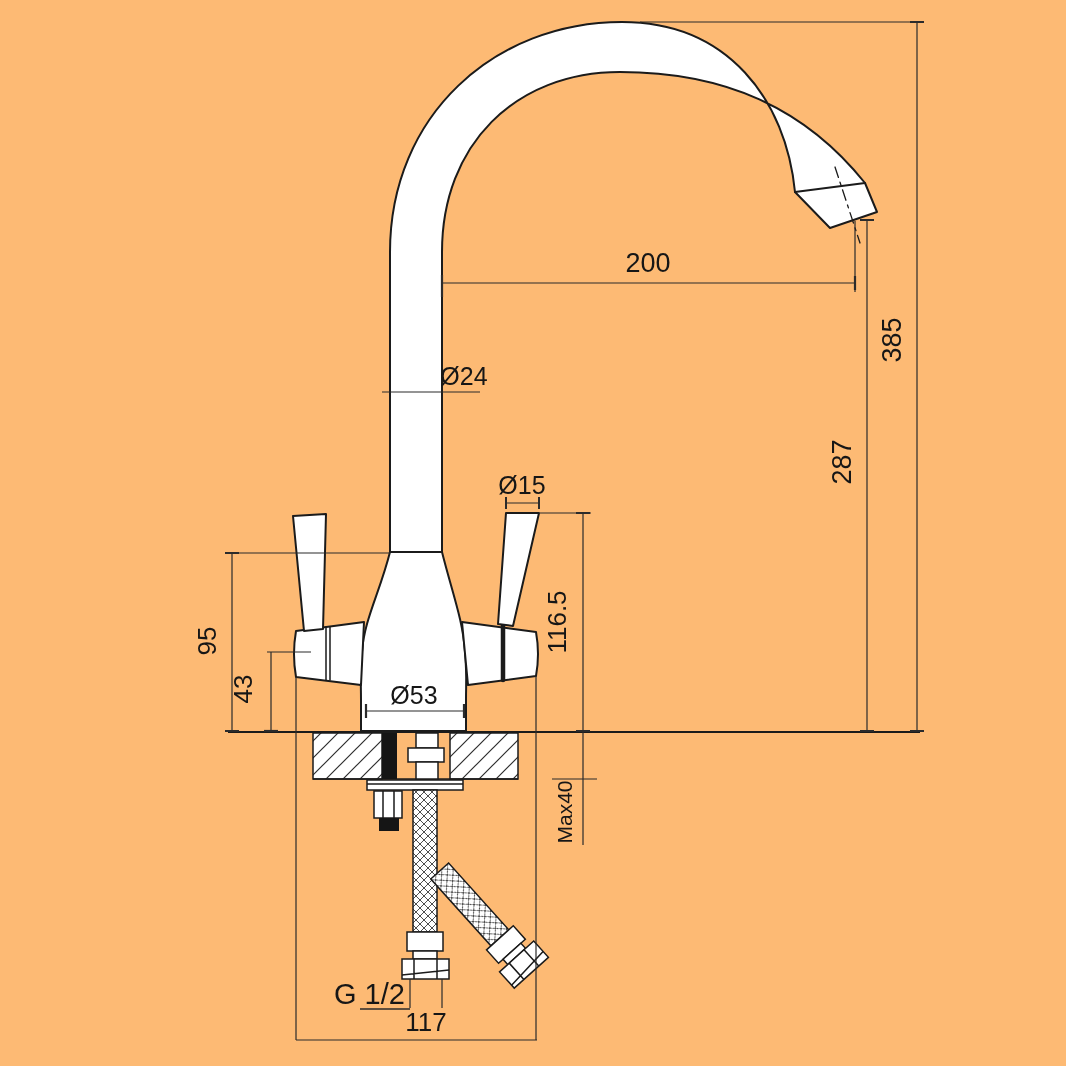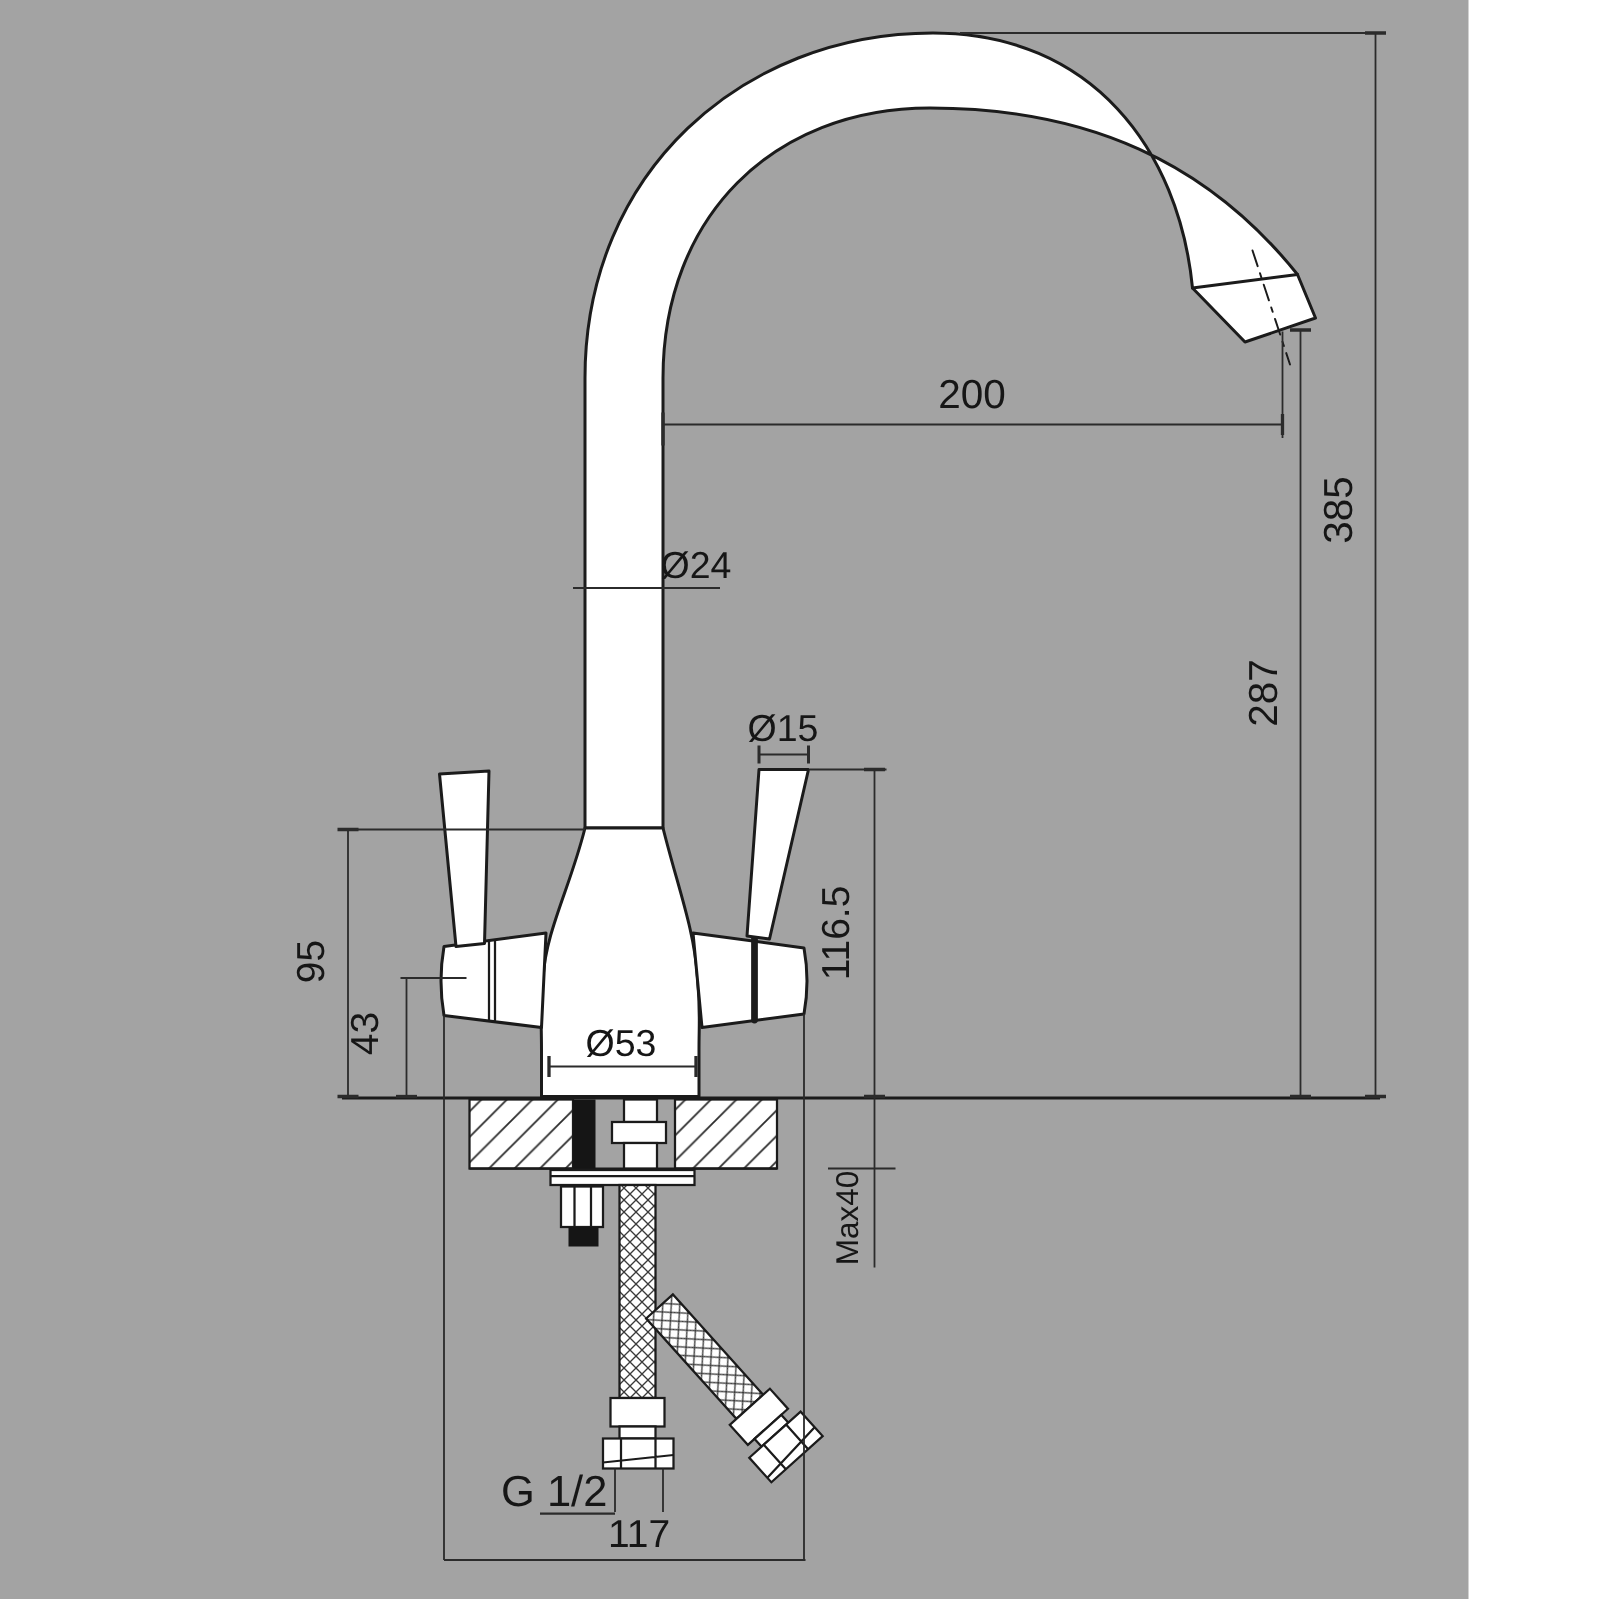--- a/index.html
+++ b/index.html
@@ -1,16 +1,16 @@
 <!DOCTYPE html>
 <html><head>
 <meta charset="utf-8">
 <style>
   html, body { margin: 0; padding: 0; background: #ffffff; }
-  .stage { width: 979px; height: 1066px; position: relative; background: #a3a3a3; overflow: hidden; }
+  .stage { width: 1066px; height: 1066px; position: relative; background: #fdba74; overflow: hidden; }
   svg { display: block; }
   text {
     font-family: "Liberation Sans", "DejaVu Sans", sans-serif;
     fill: #161616;
   }
 </style>
 </head>
 <body>
 
 <div class="stage">

